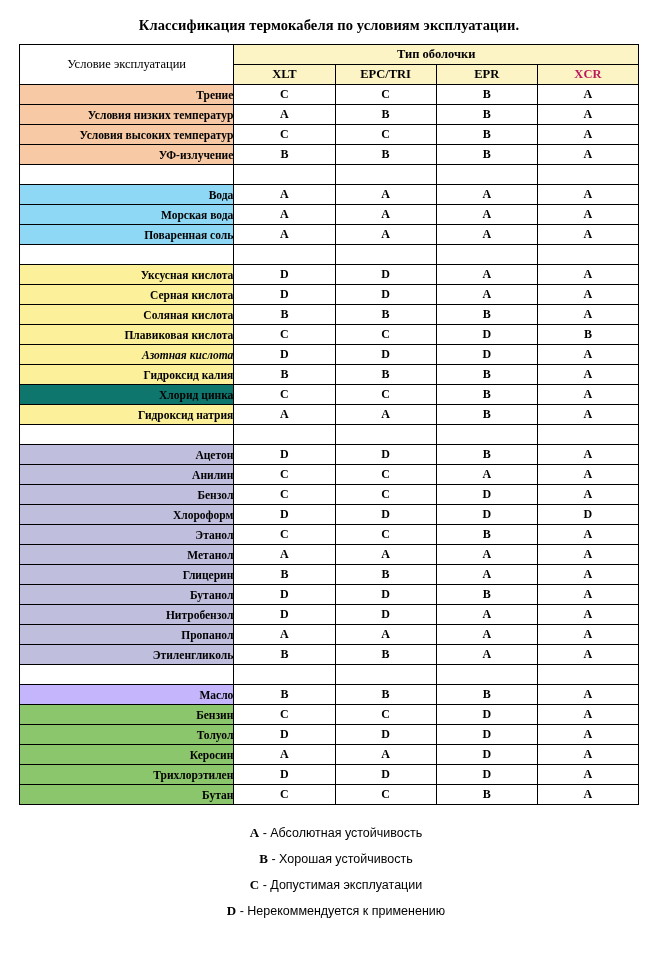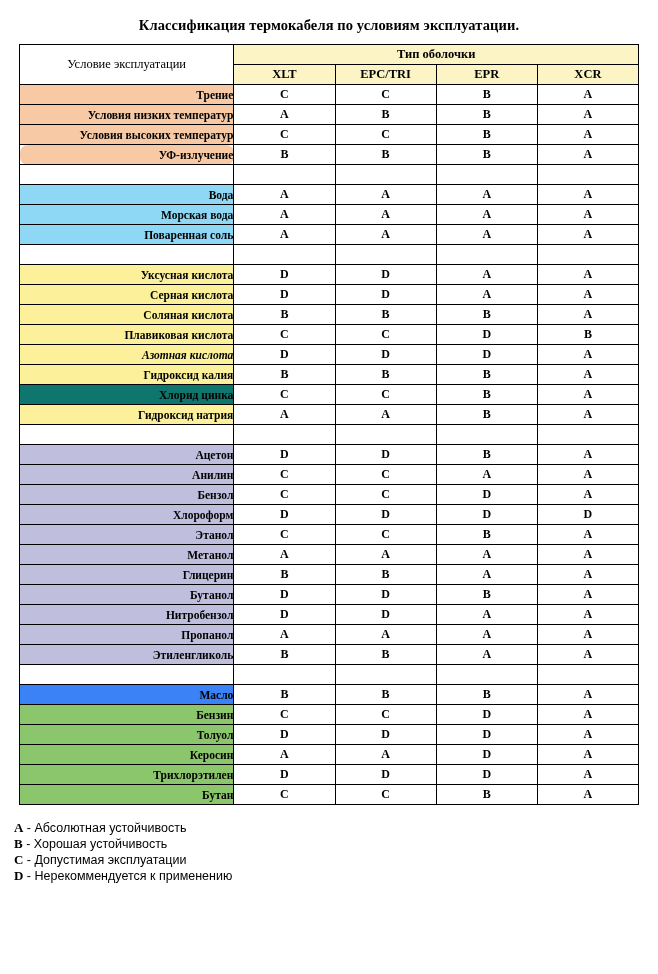--- a/index.html
+++ b/index.html
@@ -57,39 +57,40 @@
     font-size: 12.5px;
     background: #fdf4c6;
   }
   .hdr-sub {
     text-align: center;
     font-weight: bold;
     font-size: 12.5px;
     background: #fdf4c6;
     height: 26px;
   }
-  .hdr-sub.xcr { color: #000000; }
+  .hdr-sub.xcr { color: #be185d; }
   .row-label {
     text-align: right;
     font-weight: bold;
     padding-right: 5px;
     font-size: 11.5px;
     white-space: nowrap;
   }
   .val {
     text-align: center;
     font-weight: bold;
     font-size: 12px;
     background: #ffffff;
   }
   .legend {
     margin: 16px 0 0 14px;
     font-size: 12.5px;
-    line-height: 13px;
+    line-height: 23px;
     font-family: "Liberation Sans", sans-serif;
+    text-align: center;
   }
   .legend div { margin-bottom: 2px; }
   .legend b {
     font-family: "Liberation Serif", serif;
     font-size: 13px;
   }
   .gap-row td {
     height: 11px;
     border-left: 1px solid #000;
     border-right: 1px solid #000;
@@ -141,21 +142,21 @@
           <td class="val">A</td>
         </tr>
         <tr>
           <td class="row-label" style="background: rgb(247, 201, 165);">Условия высоких температур</td>
           <td class="val">C</td>
           <td class="val">C</td>
           <td class="val">B</td>
           <td class="val">A</td>
         </tr>
         <tr>
-          <td class="row-label" style="background: rgb(247, 201, 165); border-radius: 8px;">УФ-излучение</td>
+          <td class="row-label" style="background: rgb(247, 201, 165);">УФ-излучение</td>
           <td class="val">B</td>
           <td class="val">B</td>
           <td class="val">B</td>
           <td class="val">A</td>
         </tr>
         <tr class="gap-row">
           <td></td>
           <td></td>
           <td></td>
           <td></td>
@@ -330,21 +331,21 @@
           <td class="val">A</td>
         </tr>
         <tr class="gap-row">
           <td></td>
           <td></td>
           <td></td>
           <td></td>
           <td></td>
         </tr>
         <tr>
-          <td class="row-label" style="background: #3b82f6;">Масло</td>
+          <td class="row-label" style="background: #c4b5fd;">Масло</td>
           <td class="val">B</td>
           <td class="val">B</td>
           <td class="val">B</td>
           <td class="val">A</td>
         </tr>
         <tr>
           <td class="row-label" style="background: rgb(140, 198, 108);">Бензин</td>
           <td class="val">C</td>
           <td class="val">C</td>
           <td class="val">D</td>

